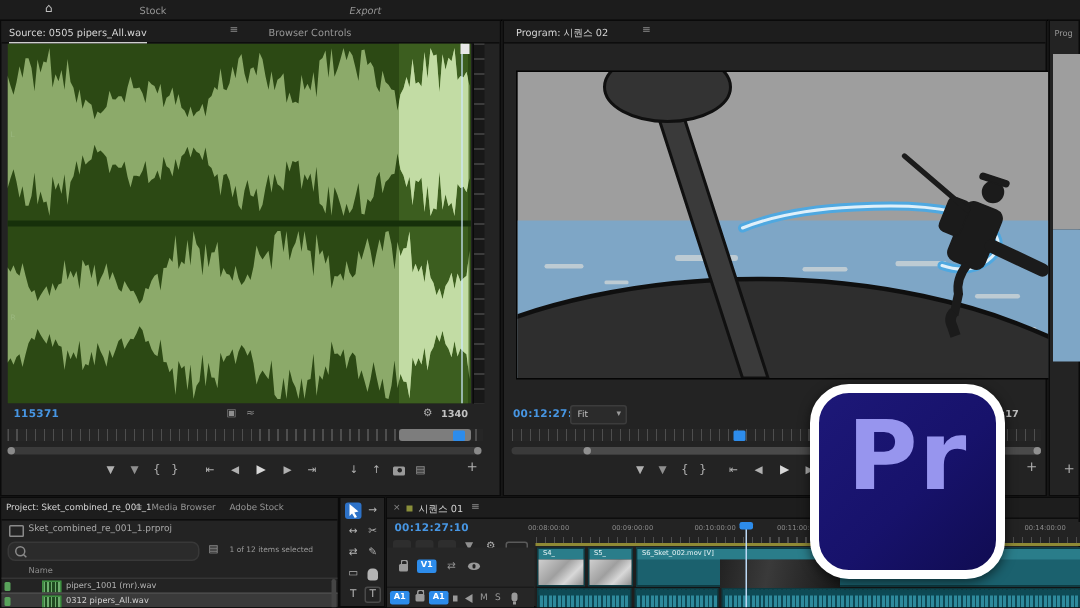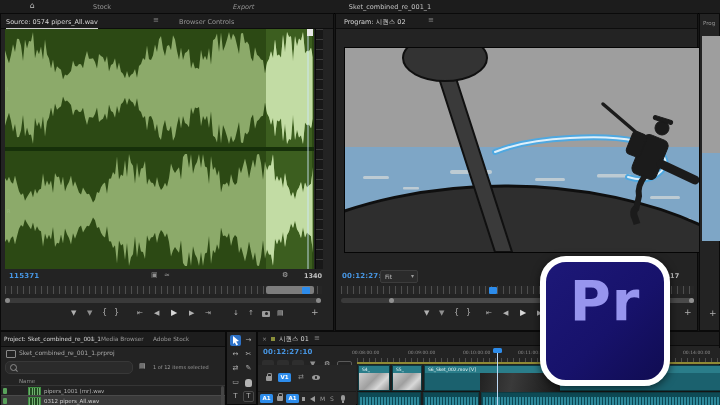--- a/index.html
+++ b/index.html
@@ -43,26 +43,25 @@
 </head>
 <body>
 
 <div id="app">
 
   <div class="abs" style="left:0;top:0;width:720px;height:13px;background:#1c1c1c;border-bottom:1px solid #000;">
     <span class="abs ic" style="left:30px;top:2px;font-size:8px;color:#c0c0c0;">⌂</span>
     <span class="abs tab" style="left:93px;top:3px;">Stock</span>
     <span class="abs tab active" style="left:175px;top:16px;border-bottom:1.5px solid #dedede;padding-bottom:16px;margin-left:20px;">Edit</span>
     <span class="abs tab" style="left:233px;top:3px;font-style:italic;">Export</span>
-    <span class="abs" style="left:260px;top:3px;width:260px;text-align:center;font-size:6.5px;color:#c4c4c4;">Sket_combined_re_001_1</span>
   </div>
 
   <div class="panel" style="left:0;top:13px;width:334px;height:318px;">
     <div class="tabbar">
-      <span class="abs tab active" style="left:5px;top:4px;border-bottom:1px solid #cfcfcf;padding-bottom:1.5px;">Source: 0574 pipers_All.wav</span>
+      <span class="abs tab active" style="left:5px;top:4px;border-bottom:1px solid #cfcfcf;padding-bottom:1.5px;">Source: 0505 pipers_All.wav</span>
       <span class="abs ic" style="left:152px;top:3px;color:#8a8a8a;">≡</span>
       <span class="abs tab" style="left:178px;top:4px;">Browser Controls</span>
     </div>
 
     <svg id="wave-svg" style="position:absolute;left:4px;top:15px;" width="309" height="240">
       <rect x="0" y="0" width="309" height="240" fill="#2c4914"></rect>
       <rect x="261" y="0" width="46" height="240" fill="#3c5e1f"></rect>
       <clipPath id="selclip">
           <rect x="261" y="0" width="46" height="240"></rect>
         </clipPath>
@@ -77,21 +76,21 @@
       <text x="2" y="184" font-size="5" fill="#9ab77f">R</text>
     </svg>
 
     <div class="abs" style="left:314px;top:15px;width:7px;height:240px;background:#181818;
                 background-image:repeating-linear-gradient(180deg,#3c3c3c 0 1px,transparent 1px 10px);border-left:1px solid #0a0a0a;"></div>
 
     <span class="abs tc" style="left:8px;top:258px;">115371</span>
     <span class="abs ic" style="left:150px;top:258px;color:#8f8f8f;">▣</span>
     <span class="abs ic" style="left:163px;top:258px;color:#8f8f8f;">≈</span>
     <span class="abs ic" style="left:281px;top:258px;">⚙</span>
-    <span class="abs" style="left:303px;top:258px;font-size:6.5px;color:#c2c2c2;font-weight:bold;">1340</span>
+    <span class="abs" style="left:293px;top:258px;font-size:6.5px;color:#c2c2c2;font-weight:bold;">1340</span>
 
     <div class="abs ticks" style="left:4px;top:272px;width:317px;height:8px;background-color:#262626;"></div>
     <div class="abs" style="left:265px;top:272px;width:48px;height:8px;background:#7d7d7d;border-radius:2px;">
       <div class="abs" style="left:36px;top:0.5px;width:8px;height:7px;background:#2d8ceb;border-radius:1px;"></div>
     </div>
     <div class="scroll-track" style="left:4px;top:284px;width:316px;">
       <div class="scroll-dot" style="left:0;"></div>
       <div class="scroll-dot" style="right:0;"></div>
     </div>
 
@@ -321,16 +320,16 @@
 
     <div class="abs" style="left:239px;top:16px;width:1px;height:58px;background:#bcd9f5;">
       <div class="abs" style="left:-4px;top:0;width:9px;height:5px;background:#2d8ceb;border-radius:1.5px;"></div>
     </div>
   </div>
 
   <div class="abs" style="left:540px;top:256px;width:118px;height:118px;border:6px solid #fff;border-radius:26px;
               background:linear-gradient(135deg,#1d1878 0%,#17126b 55%,#100c52 100%);z-index:50;
               box-shadow:0 2px 8px rgba(0,0,0,.6);">
     <span style="position:absolute;left:0;top:6px;width:100%;text-align:center;
-                 font-size:56px;font-weight:bold;color:#9795EE;letter-spacing:1px;">Pr</span>
+                 font-size:64px;font-weight:bold;color:#9795EE;letter-spacing:1px;">Pr</span>
   </div>
 
 </div>
 
 </body></html>

